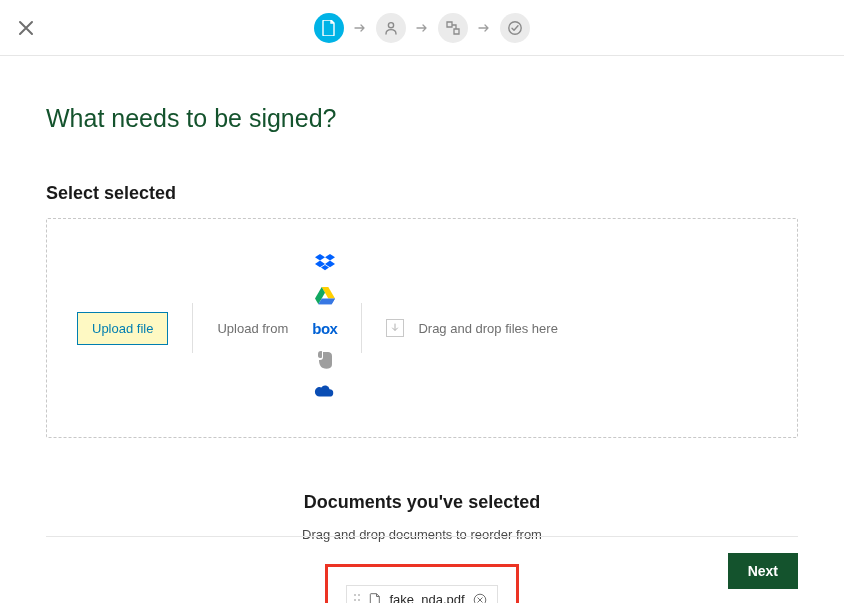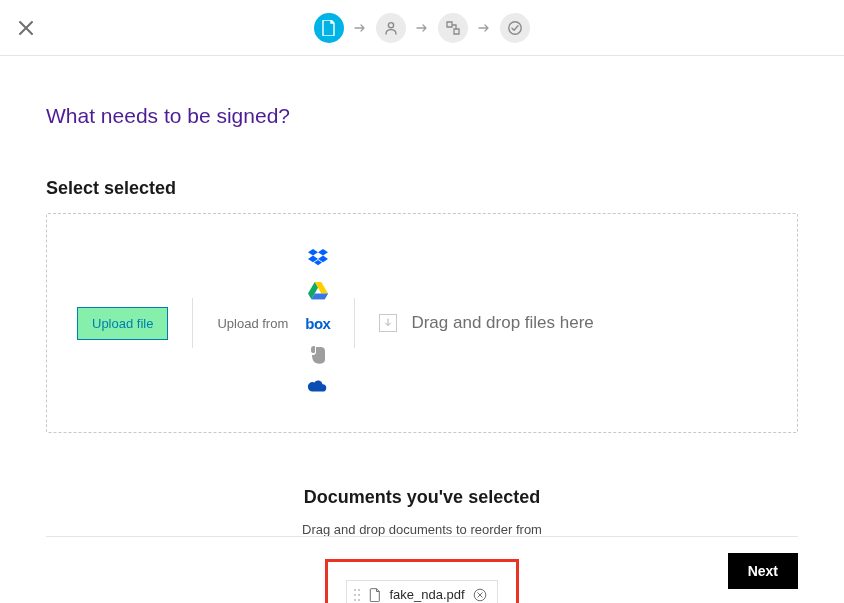--- a/index.html
+++ b/index.html
@@ -54,61 +54,61 @@
     .step-arrow {
       color: #9e9e9e;
       display: flex;
       align-items: center;
     }
     
     .content {
       padding: 0 46px;
     }
     h1.page-title {
-      font-size: 21px;
+      font-size: 25px;
       font-weight: 400;
       margin-top: 48px;
       margin-bottom: 50px;
-      color: #4c1d95;
+      color: #14532d;
     }
     h2.section-title {
       font-size: 18px;
       font-weight: 600;
       margin-bottom: 14px;
       color: #1a1a1a;
     }
     .upload-box {
       border: 1px dashed #c8c8c8;
       border-radius: 2px;
       padding: 34px 30px;
       display: flex;
       align-items: center;
     }
     .upload-col {
       display: flex;
       align-items: center;
     }
     .upload-file-btn {
       border: 1px solid #007eb1;
-      background: #86efac;
+      background: #fef9c3;
       color: #007eb1;
       font-size: 13px;
       padding: 8px 14px;
       cursor: pointer;
     }
     .vdiv {
       width: 1px;
       height: 50px;
       background: #e0e0e0;
       margin: 0 24px;
     }
     .upload-from-label {
       font-size: 13px;
       color: #6f6f6f;
-      margin-right: 17px;
+      margin-right: 24px;
     }
     .provider-icons {
       display: flex;
       align-items: center;
       gap: 10px;
       flex-direction: column;
     }
     .provider {
       width: 22px;
       height: 22px;
@@ -125,21 +125,21 @@
     .dnd-icon {
       width: 18px;
       height: 18px;
       border: 1px solid #c8c8c8;
       display: flex;
       align-items: center;
       justify-content: center;
       color: #b0b0b0;
     }
     .dnd-text {
-      font-size: 17px;
+      font-size: 13px;
       color: #6f6f6f;
     }
     
     .selected-section { margin-top: 54px; text-align: center; }
     .hint-text {
       font-size: 13px;
       color: #4a4a4a;
       margin-top: 4px;
       margin-bottom: 22px;
     }
@@ -174,21 +174,21 @@
       position: absolute;
       bottom: 0;
       left: 46px;
       right: 46px;
       border-top: 1px solid #e6e6e6;
       padding: 16px 0 14px 0;
       display: flex;
       justify-content: flex-end;
     }
     .next-btn {
-      background: #000000;
+      background: #14532d;
       color: #fff;
       border: none;
       font-size: 14px;
       font-weight: 600;
       padding: 10px 20px;
       cursor: pointer;
     }
     .box-text {
       font-family: Arial, sans-serif;
       font-weight: 700;

